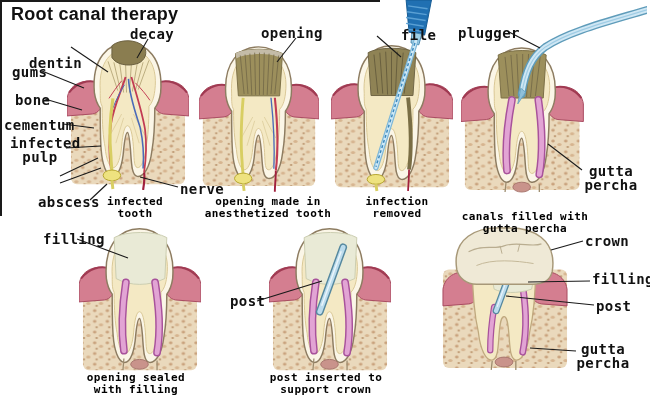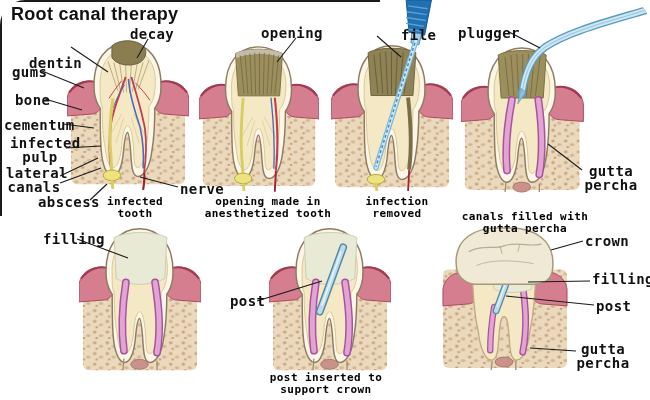--- a/index.html
+++ b/index.html
@@ -1,17 +1,17 @@
 <!DOCTYPE html>
 <html><head>
 <meta charset="utf-8">
 <style>
   html,body{margin:0;padding:0;background:#fff;}
   .canvas{position:relative;width:650px;height:400px;background:#ffffff;overflow:hidden;
-          font-family:"DejaVu Sans Mono", monospace;border-radius:25px;}
+          font-family:"DejaVu Sans Mono", monospace;}
   .title{position:absolute;left:11px;top:4px;margin:0;font-family:"Liberation Sans",sans-serif;
          font-size:18px;font-weight:bold;color:#111;letter-spacing:.3px;}
   .fig{position:absolute;}
   .lbl{position:absolute;font-size:14px;font-weight:bold;color:#111;line-height:1.0;
        white-space:pre-line;letter-spacing:.4px;}
   .lbl.ctr{text-align:center;}
   .cap{position:absolute;font-size:11px;font-weight:bold;color:#000;line-height:1.12;
        text-align:center;white-space:pre-line;letter-spacing:.4px;width:150px;}
   .leaders{position:absolute;left:0;top:0;pointer-events:none;}
   .edge{position:absolute;background:#1a1a1a;}
@@ -337,22 +337,20 @@
     </g>
   </svg>
 
   <div class="lbl" style="left:29px;top:56px;">dentin</div>
   <div class="lbl" style="left:130px;top:27px;">decay</div>
   <div class="lbl" style="left:12px;top:65px;">gums</div>
   <div class="lbl" style="left:15px;top:93px;">bone</div>
   <div class="lbl" style="left:4px;top:118px;">cementum</div>
   <div class="lbl ctr" style="left:10px;top:136px;width:60px;">infected
 pulp</div>
-  <div class="lbl ctr" style="left:6px;top:166px;width:56px;">lateral
-canals</div>
   <div class="lbl" style="left:38px;top:195px;">abscess</div>
   <div class="lbl" style="left:180px;top:182px;">nerve</div>
   <div class="lbl" style="left:261px;top:26px;">opening</div>
   <div class="lbl" style="left:353px;top:28px;margin-left:48px;">file</div>
   <div class="lbl" style="left:458px;top:26px;">plugger</div>
   <div class="lbl ctr" style="left:584px;top:164px;width:54px;">gutta
 percha</div>
   <div class="lbl" style="left:43px;top:232px;">filling</div>
   <div class="lbl" style="left:230px;top:294px;">post</div>
   <div class="lbl" style="left:585px;top:234px;">crown</div>
@@ -362,16 +360,18 @@
 percha</div>
 
   <div class="cap" style="left:60px;top:196px;">infected
 tooth</div>
   <div class="cap" style="left:193px;top:196px;">opening made in
 anesthetized tooth</div>
   <div class="cap" style="left:322px;top:196px;">infection
 removed</div>
   <div class="cap" style="left:450px;top:211px;">canals filled with
 gutta percha</div>
+  <div class="cap" style="left:61px;top:372px;">opening sealed
+with filling</div>
   <div class="cap" style="left:251px;top:372px;">post inserted to
 support crown</div>
 
 </div>
 
 </body></html>

